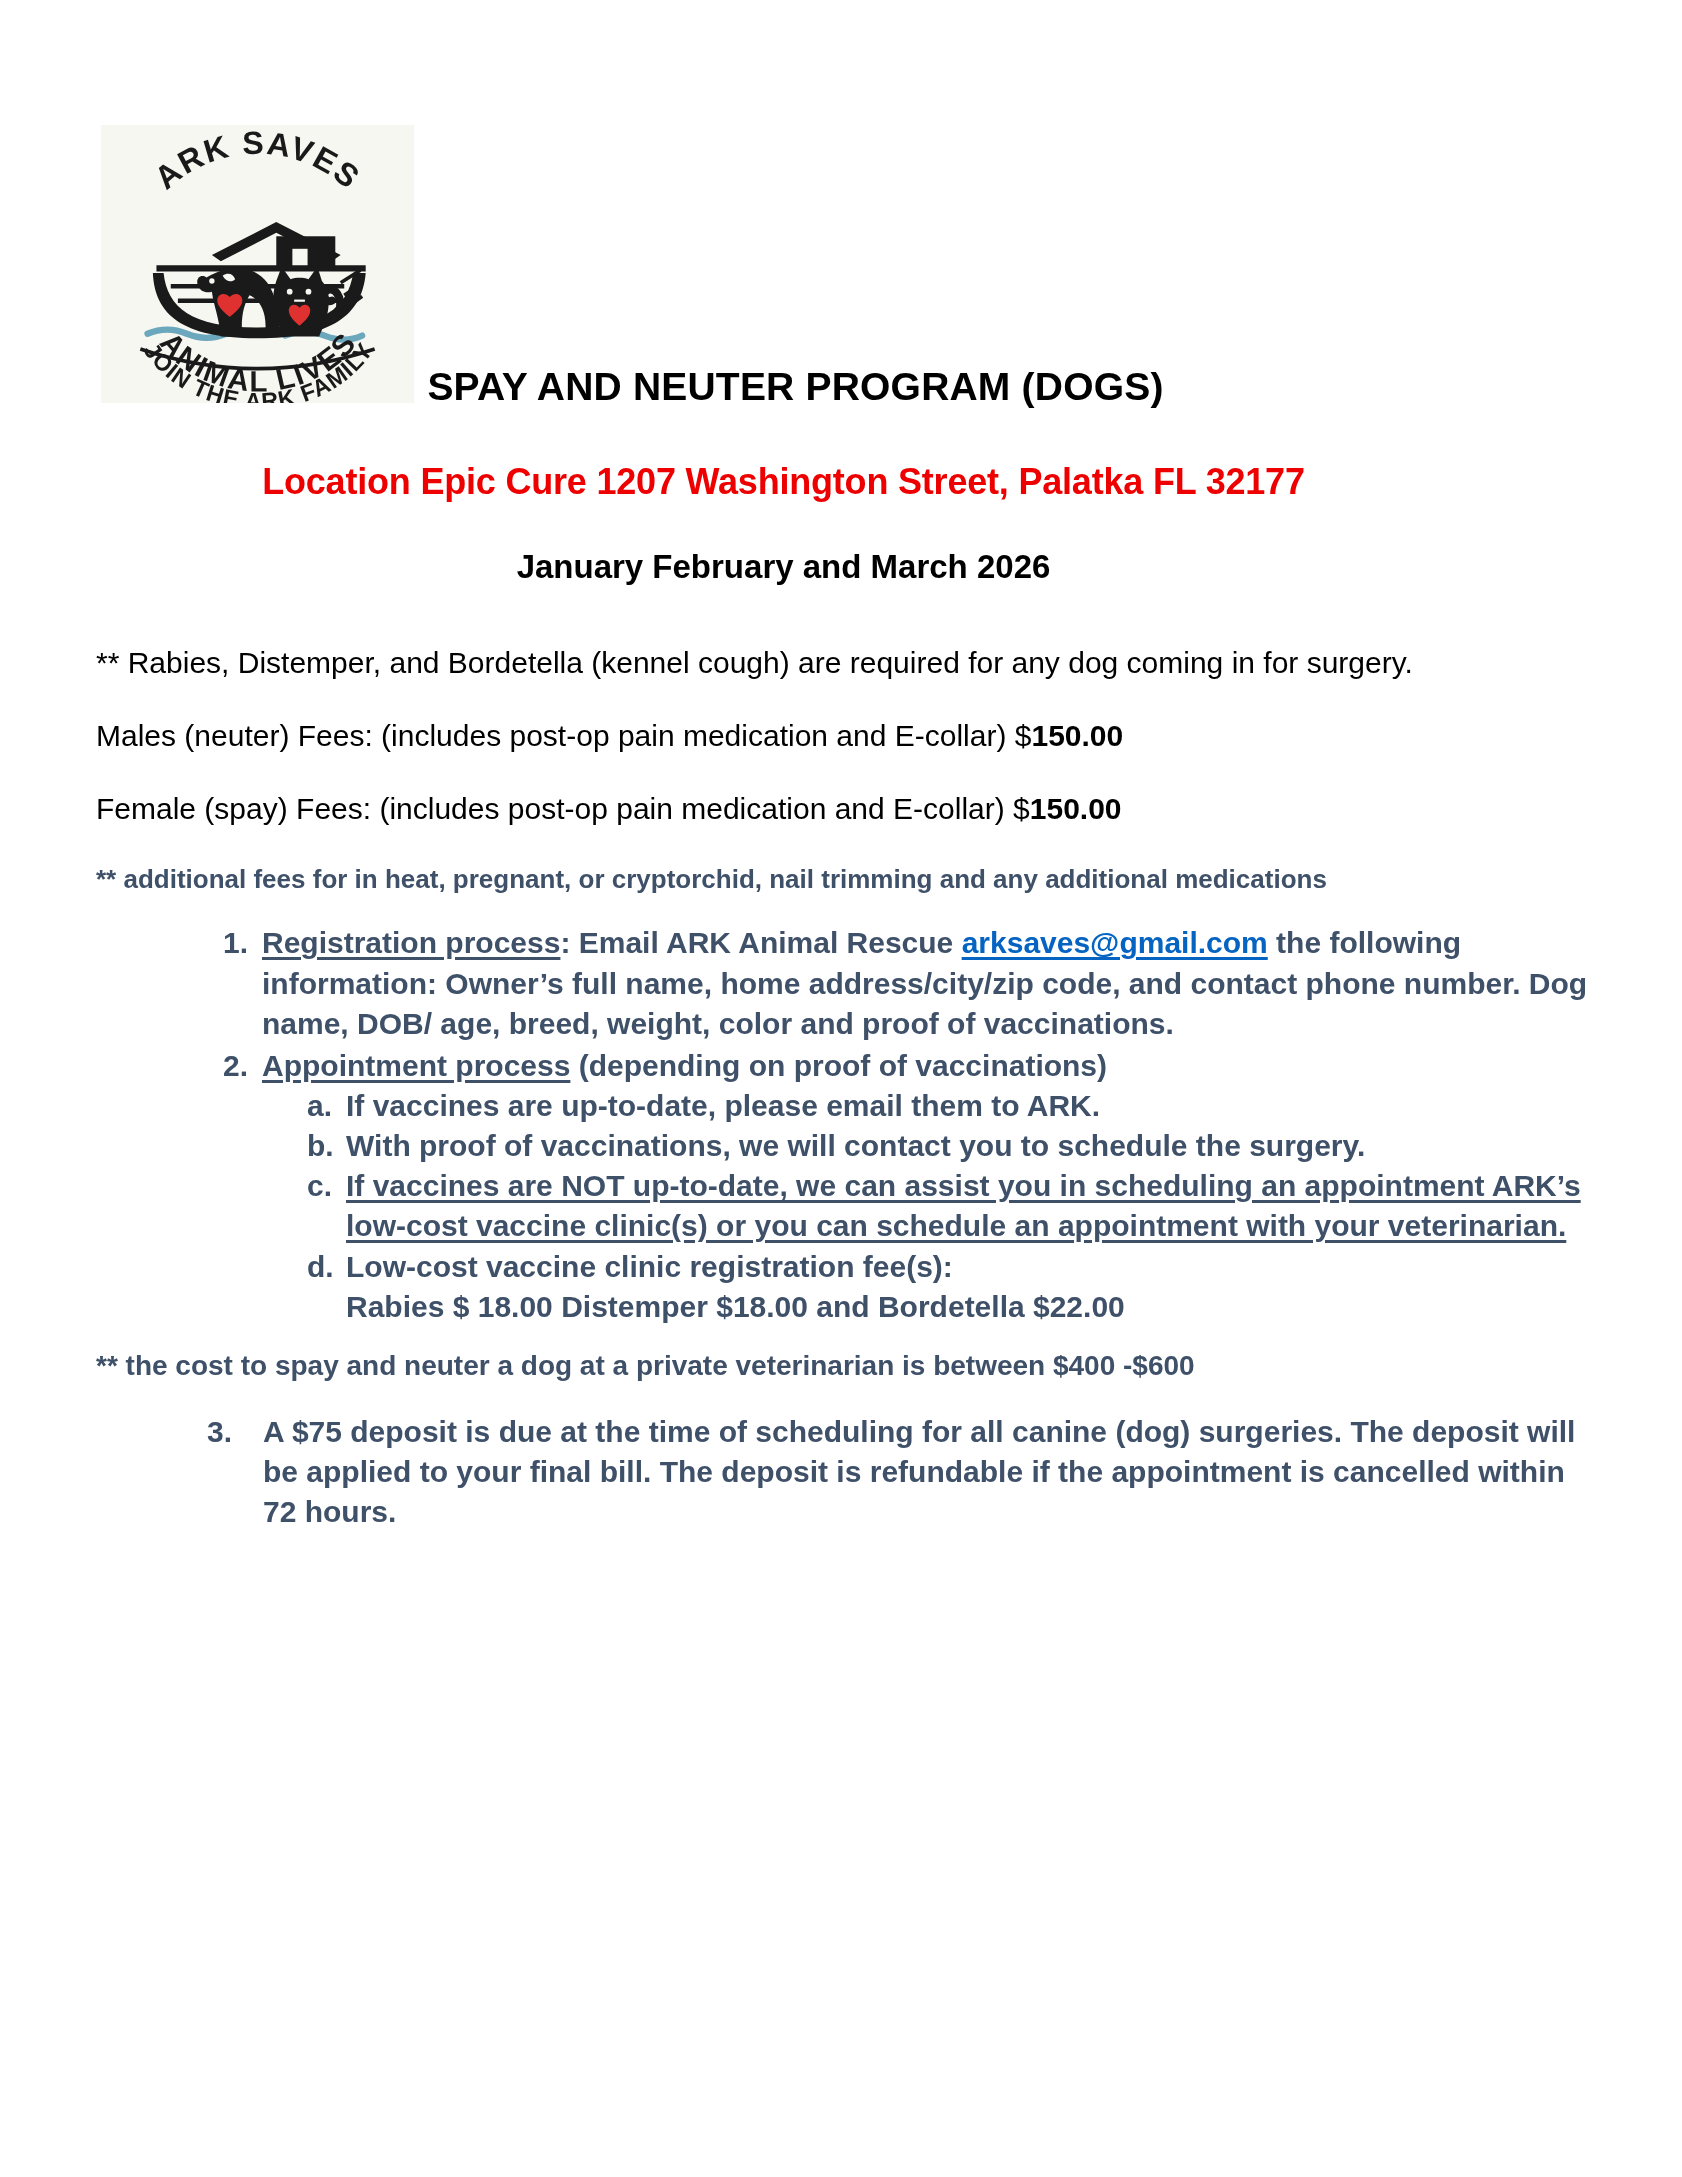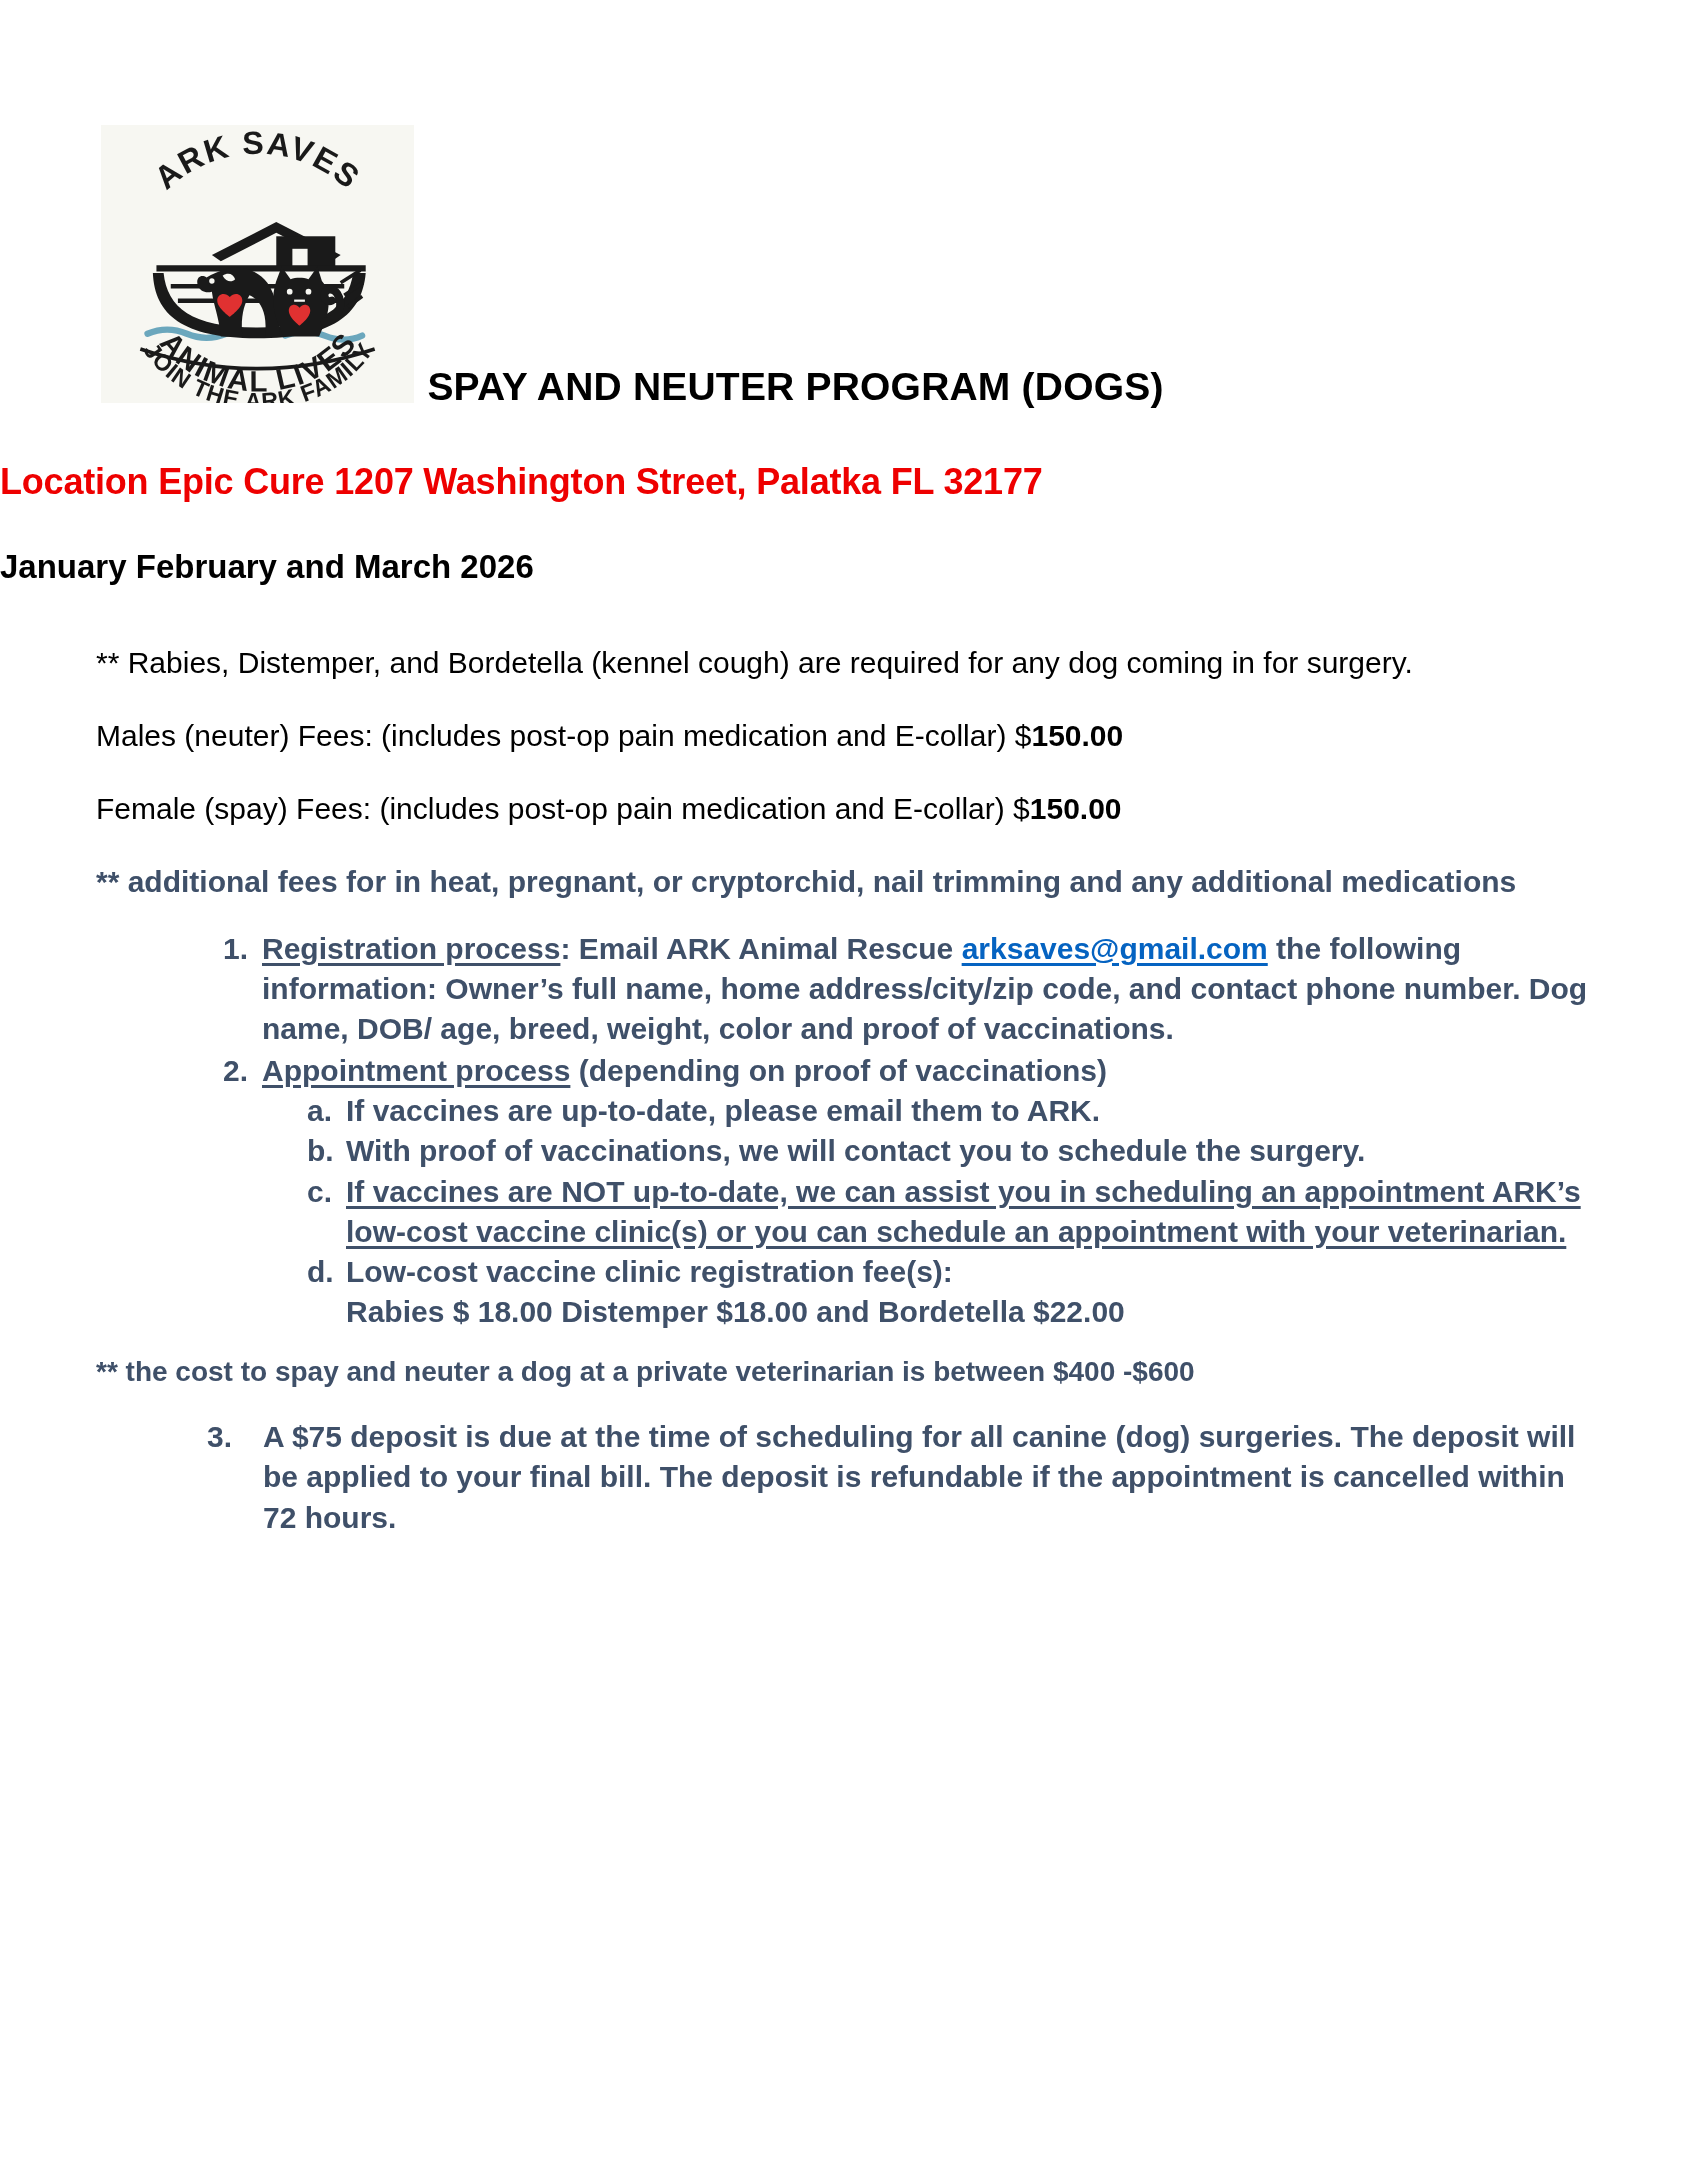--- a/index.html
+++ b/index.html
@@ -48,20 +48,21 @@
     letter-spacing: 0.2px;
     color: #000;
     font-family: "Liberation Sans", sans-serif;
     margin-left: 12px;
   }
 
   
   .subline {
     position: absolute;
     width: 1567px;
+    text-align: center;
     font-family: "Liberation Sans", sans-serif;
     font-weight: bold;
   }
   .location {
     left: 0;
     top: 461px;
     color: #ee0000;
     font-size: 36px;
     letter-spacing: -0.2px;
   }
@@ -85,21 +86,21 @@
     font-size: 30px;
     line-height: 1.30;
     color: #000;
     font-family: "Liberation Sans", sans-serif;
   }
   p.para .bold { font-weight: bold; }
 
   p.blue {
     color: #3f5069;
     font-weight: bold;
-    font-size: 30px;
+    font-size: 26px;
     line-height: 1.32;
     margin: 0 0 27px 0;
   }
 
   
   ol.lvl1 {
     margin: 0;
     padding: 0 0 0 127px;
     list-style: none;
     counter-reset: l1;

